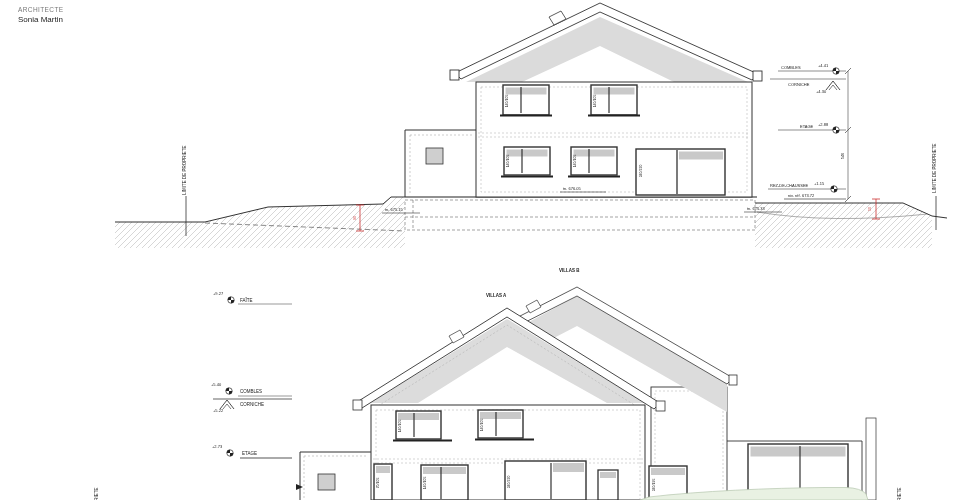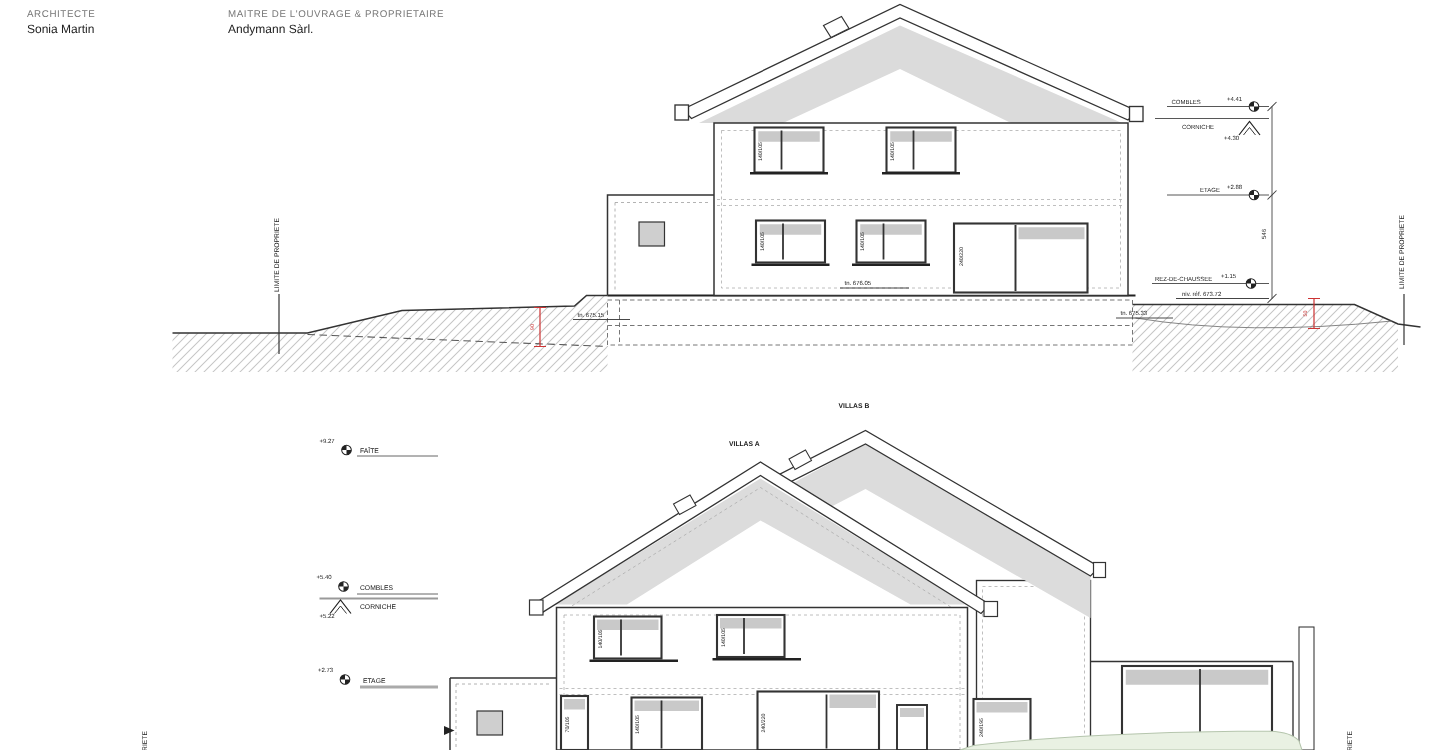--- a/index.html
+++ b/index.html
@@ -15,24 +15,20 @@
 </style>
 </head>
 <body>
 
 <div class="canvas">
 
   <div class="hdr" style="left:18px;">
     <div class="lbl">ARCHITECTE</div>
     <div class="nm">Sonia Martin</div>
   </div>
-  <div class="hdr" style="left:152px;">
-    <div class="lbl">MAITRE DE L'OUVRAGE &amp; PROPRIETAIRE</div>
-    <div class="nm">Andymann Sàrl.</div>
-  </div>
 
   <svg width="960" height="500" viewBox="0 0 960 500">
     <defs>
       <pattern id="hatch" width="6" height="6" patternUnits="userSpaceOnUse">
         <path d="M-1,7 L7,-1 M-1,1 L1,-1 M5,7 L7,5" stroke="#c6c6c6" stroke-width="0.7"></path>
       </pattern>
       <g id="bm">
         <circle r="3.2" fill="#fff" stroke="#222" stroke-width="0.7"></circle>
         <path d="M0,0 L3.2,0 A3.2,3.2 0 0 1 0,3.2 Z M0,0 L-3.2,0 A3.2,3.2 0 0 1 0,-3.2 Z" fill="#222"></path>
       </g>

